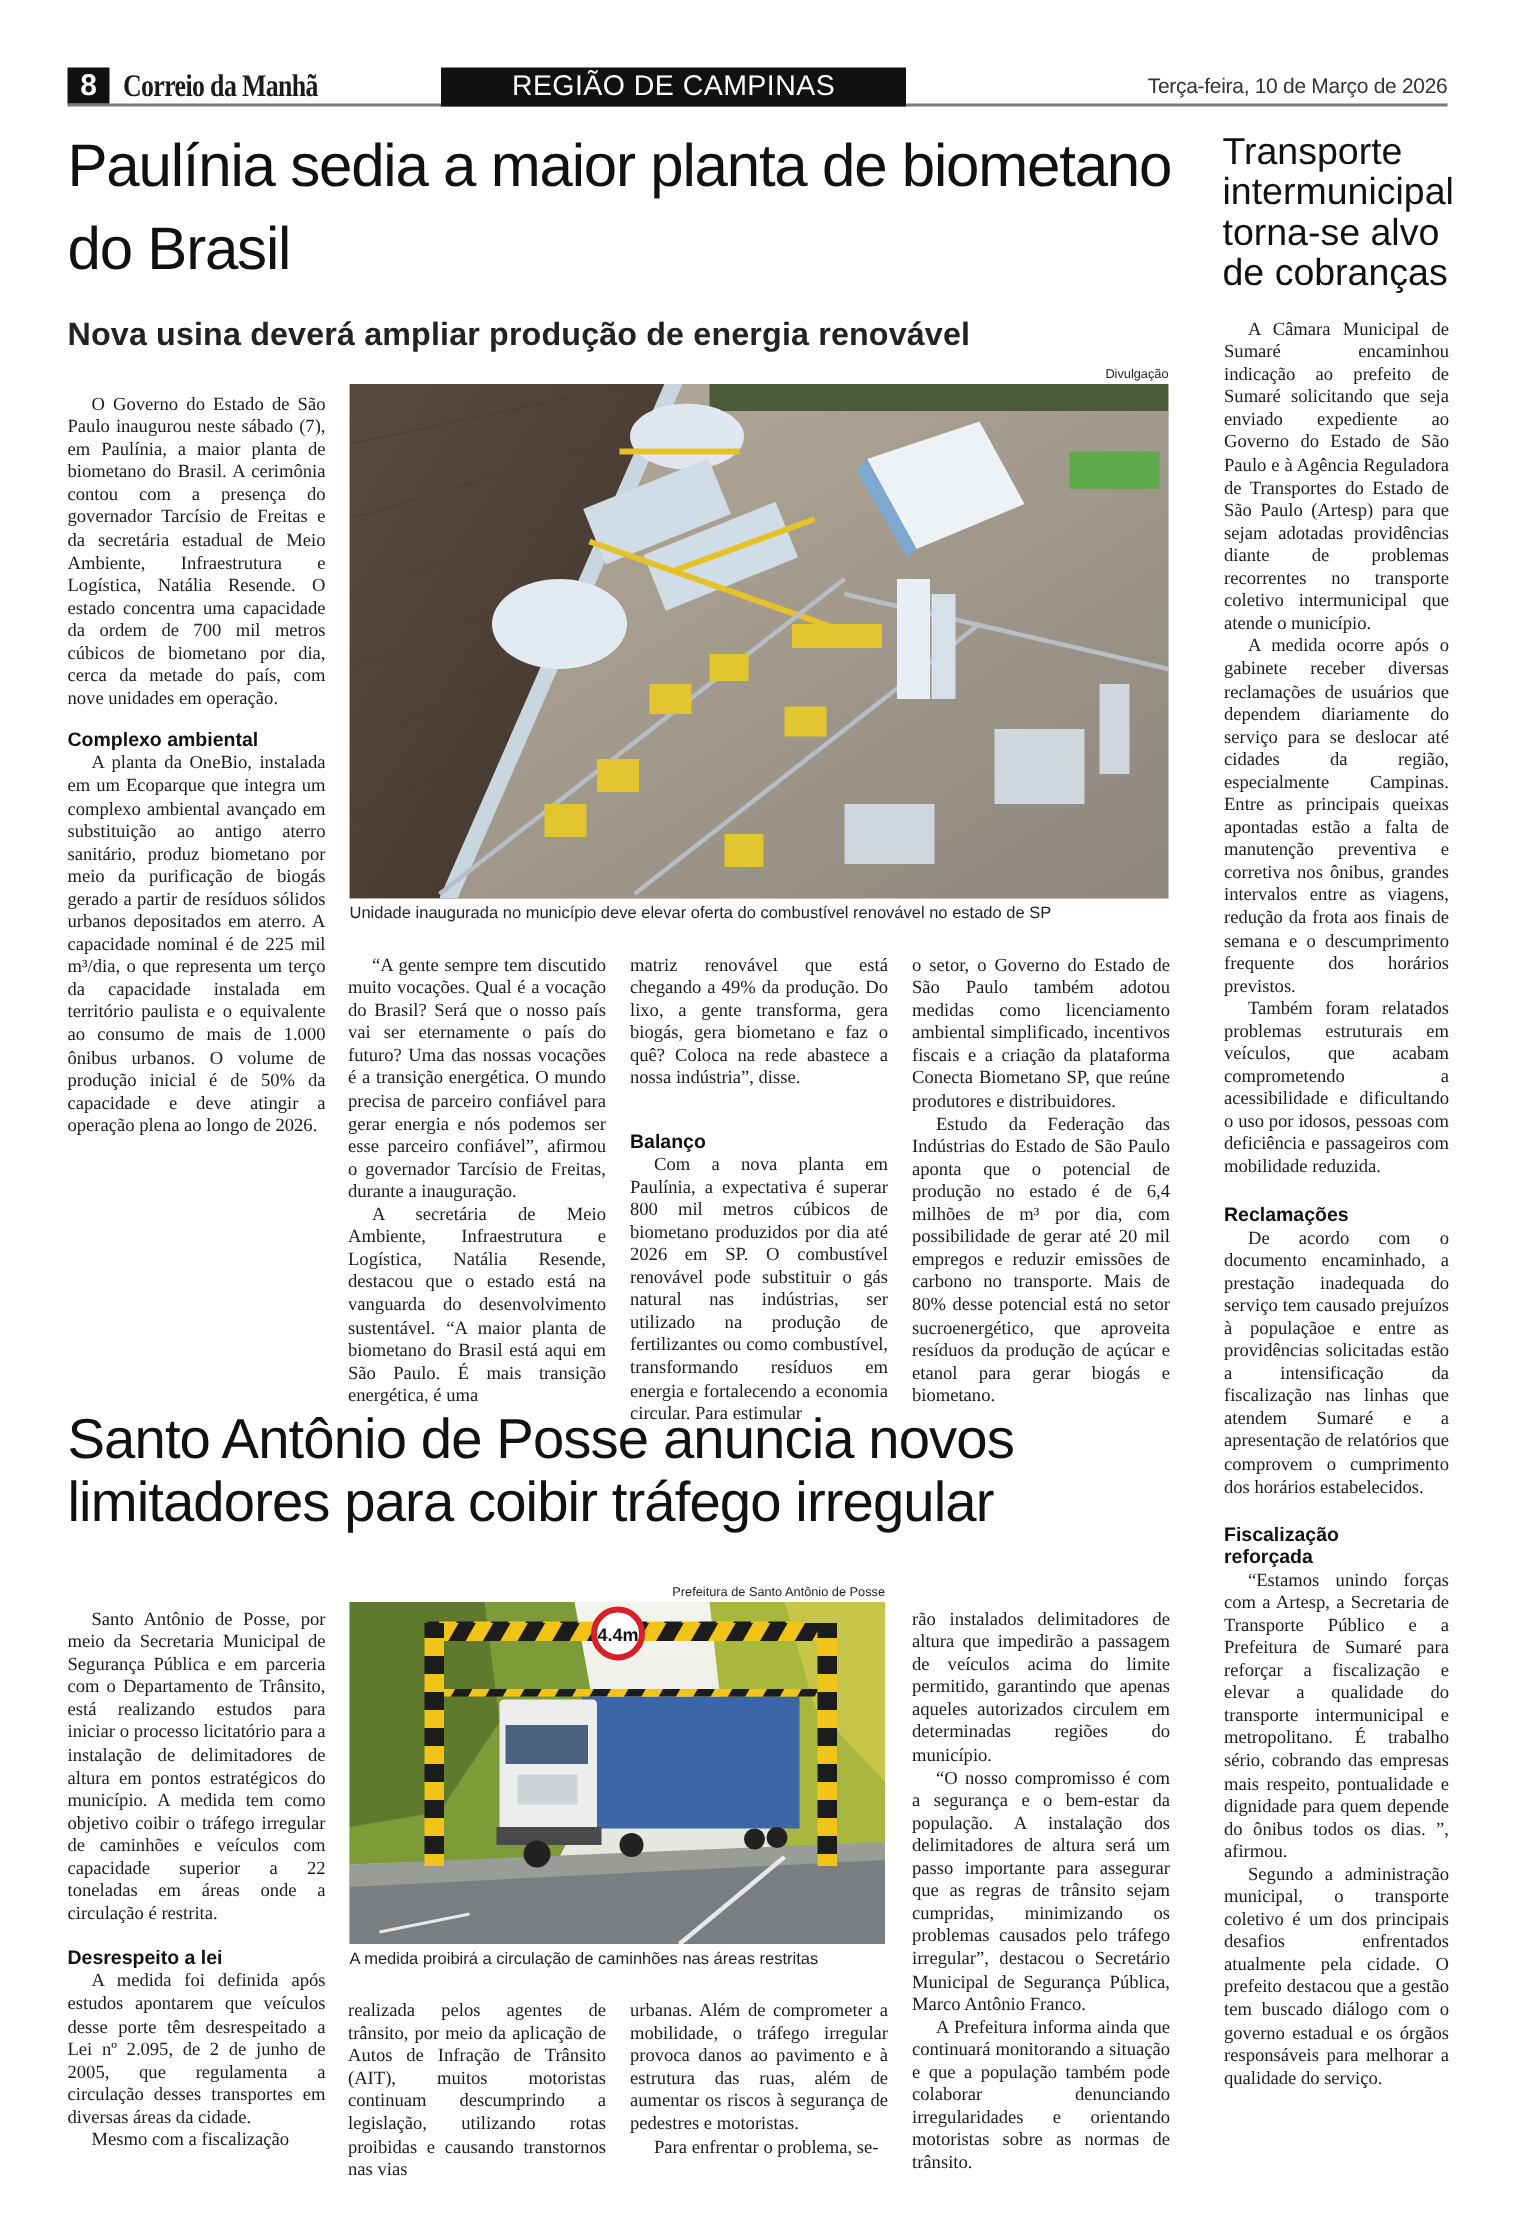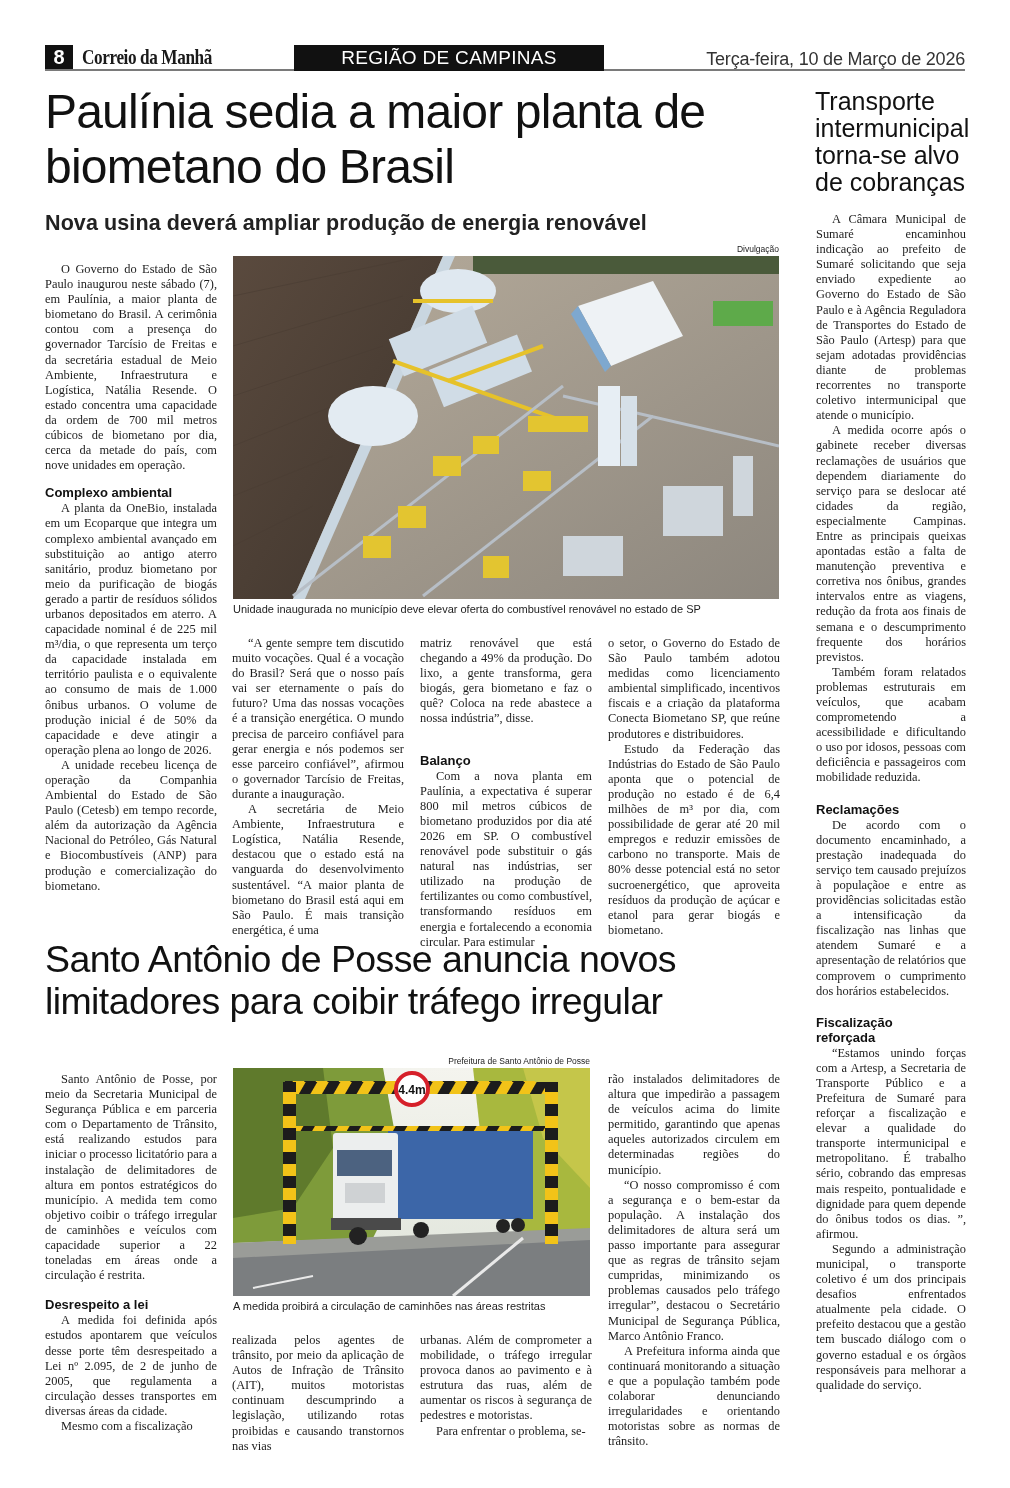--- a/index.html
+++ b/index.html
@@ -4,25 +4,25 @@
 <style>
   * { box-sizing: border-box; margin: 0; padding: 0; }
   html, body { width: 1010px; height: 1488px; background: #ffffff; overflow: hidden; }
   body { position: relative; font-family: "Liberation Serif", serif; color: #1a1a1a; }
 
   
   .masthead { position: absolute; left: 45px; top: 45px; width: 920px; height: 26px; border-bottom: 2px solid #7a7a7a; }
   .page-num { position: absolute; left: 0; top: 0; width: 28px; height: 24px; background: #111; color: #fff; font-family: "Liberation Sans", sans-serif; font-size: 20px; line-height: 24px; text-align: center; font-weight: bold; }
   .paper-name { position: absolute; left: 37px; top: 0; font-family: "Liberation Serif", serif; font-weight: bold; font-size: 21px; line-height: 24px; letter-spacing: -0.5px; transform: scaleX(0.82); transform-origin: left center; }
   .section-tag { position: absolute; left: 249px; top: 0; width: 310px; height: 26px; background: #111; color: #fff; font-family: "Liberation Sans", sans-serif; font-size: 19px; line-height: 26px; text-align: center; letter-spacing: 0.3px; }
-  .edition-date { position: absolute; right: 0; top: 4px; font-family: "Liberation Sans", sans-serif; font-size: 18px; color: #333; letter-spacing: -0.2px; }
+  .edition-date { position: absolute; right: 0; top: 4px; font-family: "Liberation Sans", sans-serif; font-size: 14px; color: #333; letter-spacing: -0.2px; }
 
   
   .headline { position: absolute; font-family: "Liberation Sans", sans-serif; color: #111; letter-spacing: -0.8px; }
-  .h-main { left: 45px; top: 84px; width: 760px; font-size: 48px; line-height: 55px; font-weight: 500; }
+  .h-main { left: 45px; top: 84px; width: 760px; font-size: 40px; line-height: 55px; font-weight: 500; }
   .h-sub { left: 45px; top: 211px; font-family: "Liberation Sans", sans-serif; font-size: 21.5px; color: #222; letter-spacing: 0.1px; }
   .h-second { left: 45px; top: 938px; width: 760px; font-size: 37.5px; line-height: 42px; font-weight: normal; letter-spacing: -0.6px; }
   .h-side { left: 815px; top: 88px; width: 160px; font-size: 25px; line-height: 27px; font-weight: normal; letter-spacing: 0; }
 
   
   .col { position: absolute; font-size: 12.4px; line-height: 15.1px; text-align: justify; hyphens: manual; color: #1c1c1c; }
   .col p { text-indent: 16px; }
   .col p.noindent { text-indent: 0; }
   .col h4 { font-family: "Liberation Sans", sans-serif; font-size: 13px; font-weight: bold; line-height: 15px; color: #111; margin-top: 12px; margin-bottom: 1px; text-indent: 0; }
   .col .gap { height: 14px; }
@@ -119,21 +119,20 @@
       <rect x="500" y="200" width="20" height="60"></rect>
     </g>
   </svg>
 </div>
 <div class="caption" style="left:233px; top:603px;">Unidade inaugurada no município deve elevar oferta do combustível renovável no estado de SP</div>
 
 <div class="col c1">
   <p>O Governo do Estado de São Paulo inaugurou neste sábado (7), em Paulínia, a maior planta de biometano do Brasil. A cerimônia contou com a presença do governador Tarcísio de Freitas e da secretária estadual de Meio Ambiente, Infraestrutura e Logística, Natália Resende. O estado concentra uma capacidade da ordem de 700 mil metros cúbicos de biometano por dia, cerca da metade do país, com nove unidades em operação.</p>
   <h4>Complexo ambiental</h4>
   <p>A planta da OneBio, instalada em um Ecoparque que integra um complexo ambiental avançado em substituição ao antigo aterro sanitário, produz biometano por meio da purificação de biogás gerado a partir de resíduos sólidos urbanos depositados em aterro.  A capacidade nominal é de 225 mil m³/dia, o que representa um terço da capacidade instalada em território paulista e o equivalente ao consumo de mais de 1.000 ônibus urbanos. O volume de produção inicial é de 50% da capacidade e deve atingir a operação plena ao longo de 2026.</p>
-  <p>A unidade recebeu licença de operação da Companhia Ambiental do Estado de São Paulo (Cetesb) em tempo recorde, além da autorização da Agência Nacional do Petróleo, Gás Natural e Biocombustíveis (ANP) para produção e comercialização do biometano.</p>
 </div>
 
 <div class="col c2">
   <p>“A gente sempre tem discutido muito vocações. Qual é a vocação do Brasil? Será que o nosso país vai ser eternamente o país do futuro? Uma das nossas vocações é a transição energética. O mundo precisa de parceiro confiável para gerar energia e nós podemos ser esse parceiro confiável”, afirmou o governador Tarcísio de Freitas, durante a inauguração.</p>
   <p>A secretária de Meio Ambiente, Infraestrutura e Logística, Natália Resende, destacou que o estado está na vanguarda do desenvolvimento sustentável. “A maior planta de biometano do Brasil está aqui em São Paulo. É mais transição energética, é uma</p>
 </div>
 
 <div class="col c3">
   <p class="noindent">matriz renovável que está chegando a 49% da produção. Do lixo, a gente transforma, gera biogás, gera biometano e faz o quê? Coloca na rede abastece a nossa indústria”, disse.</p>
   <div class="gap"></div>

